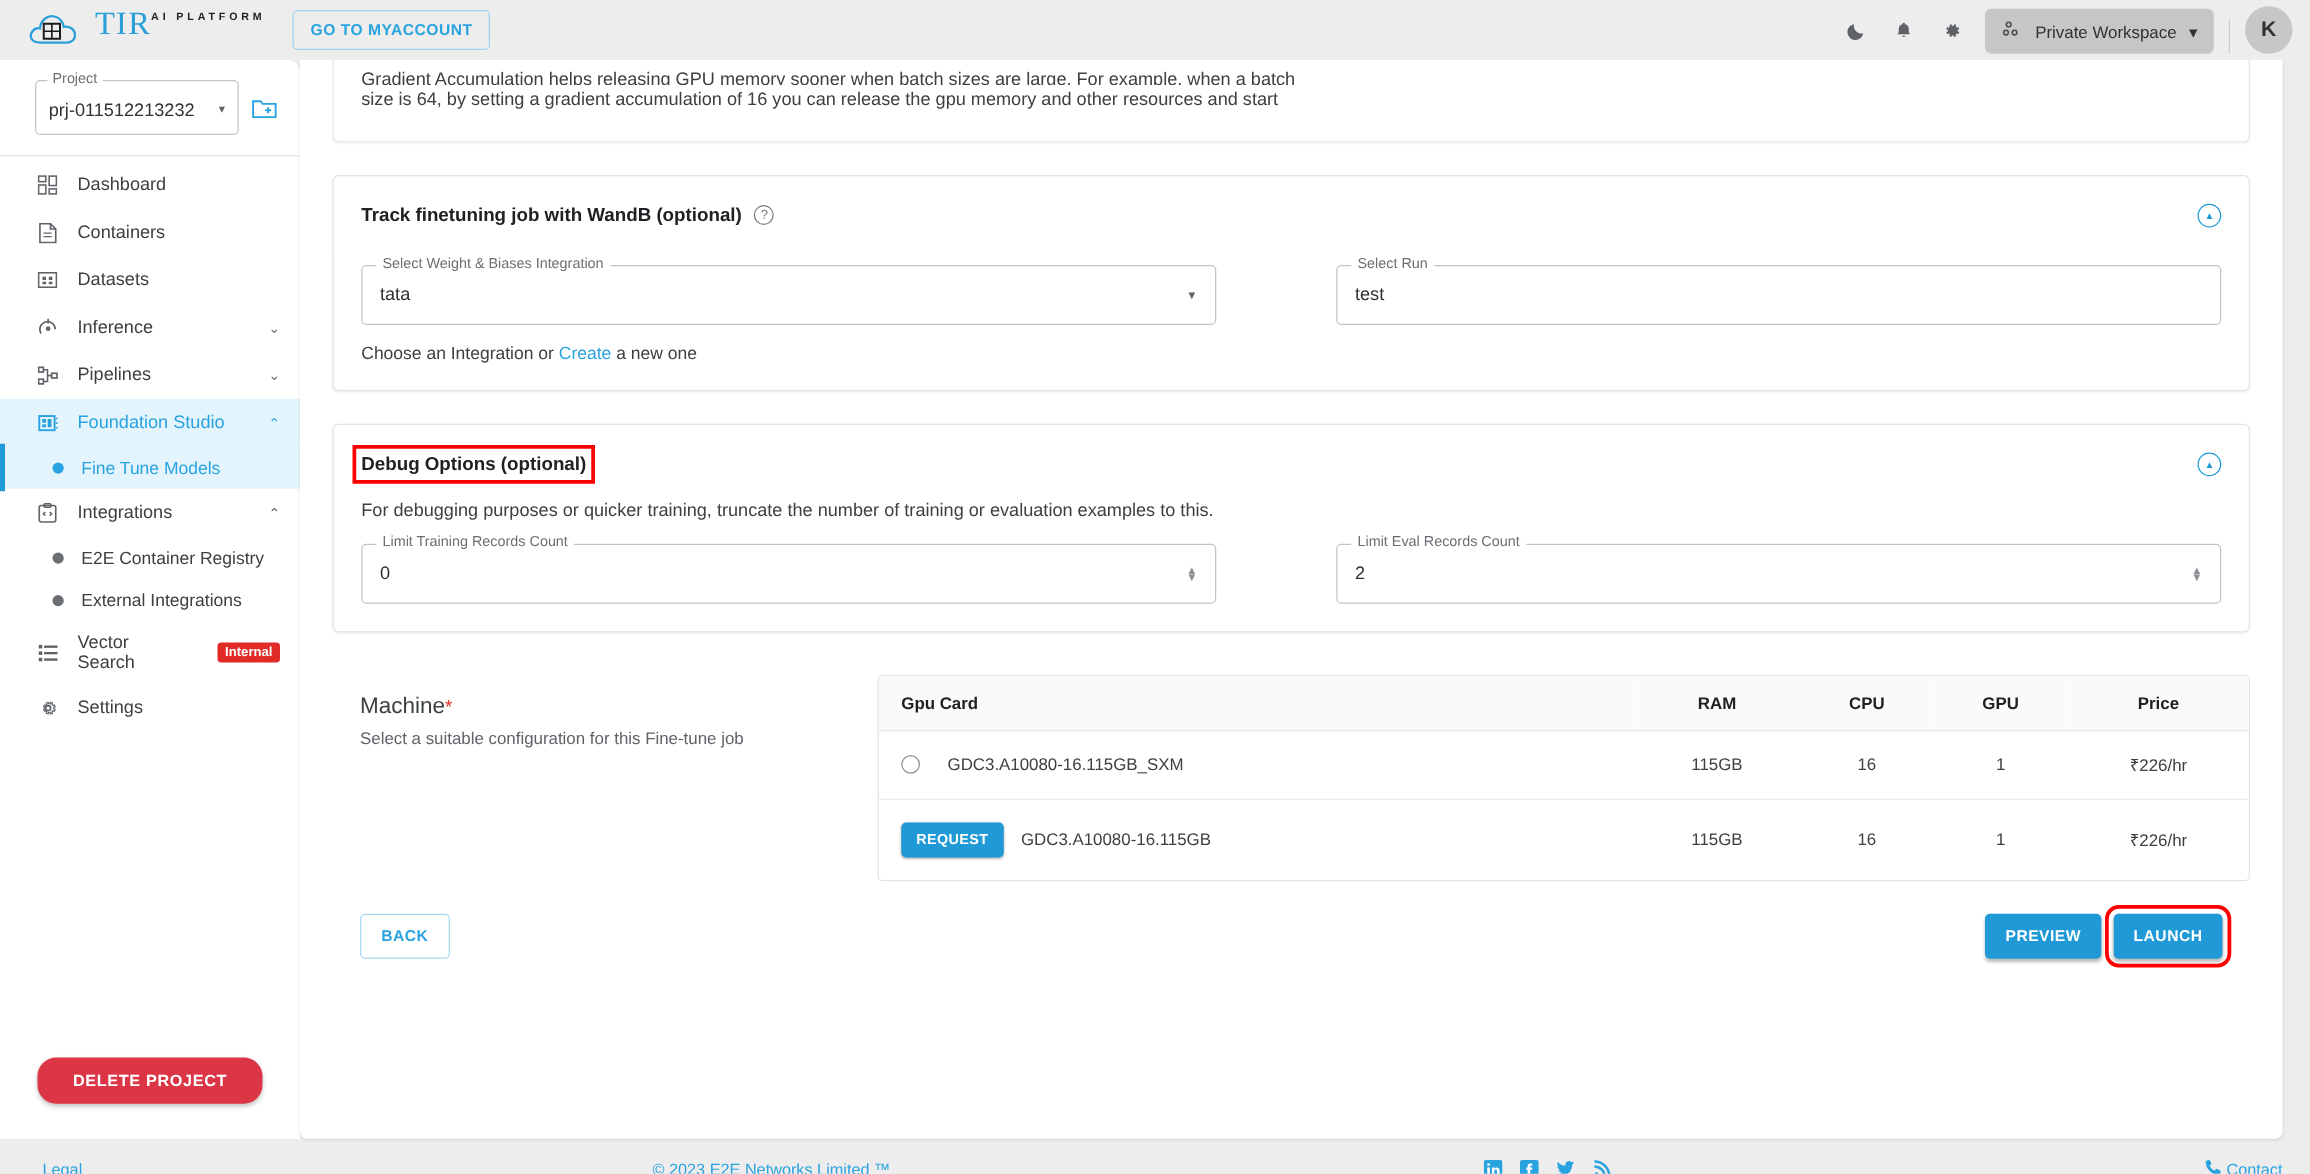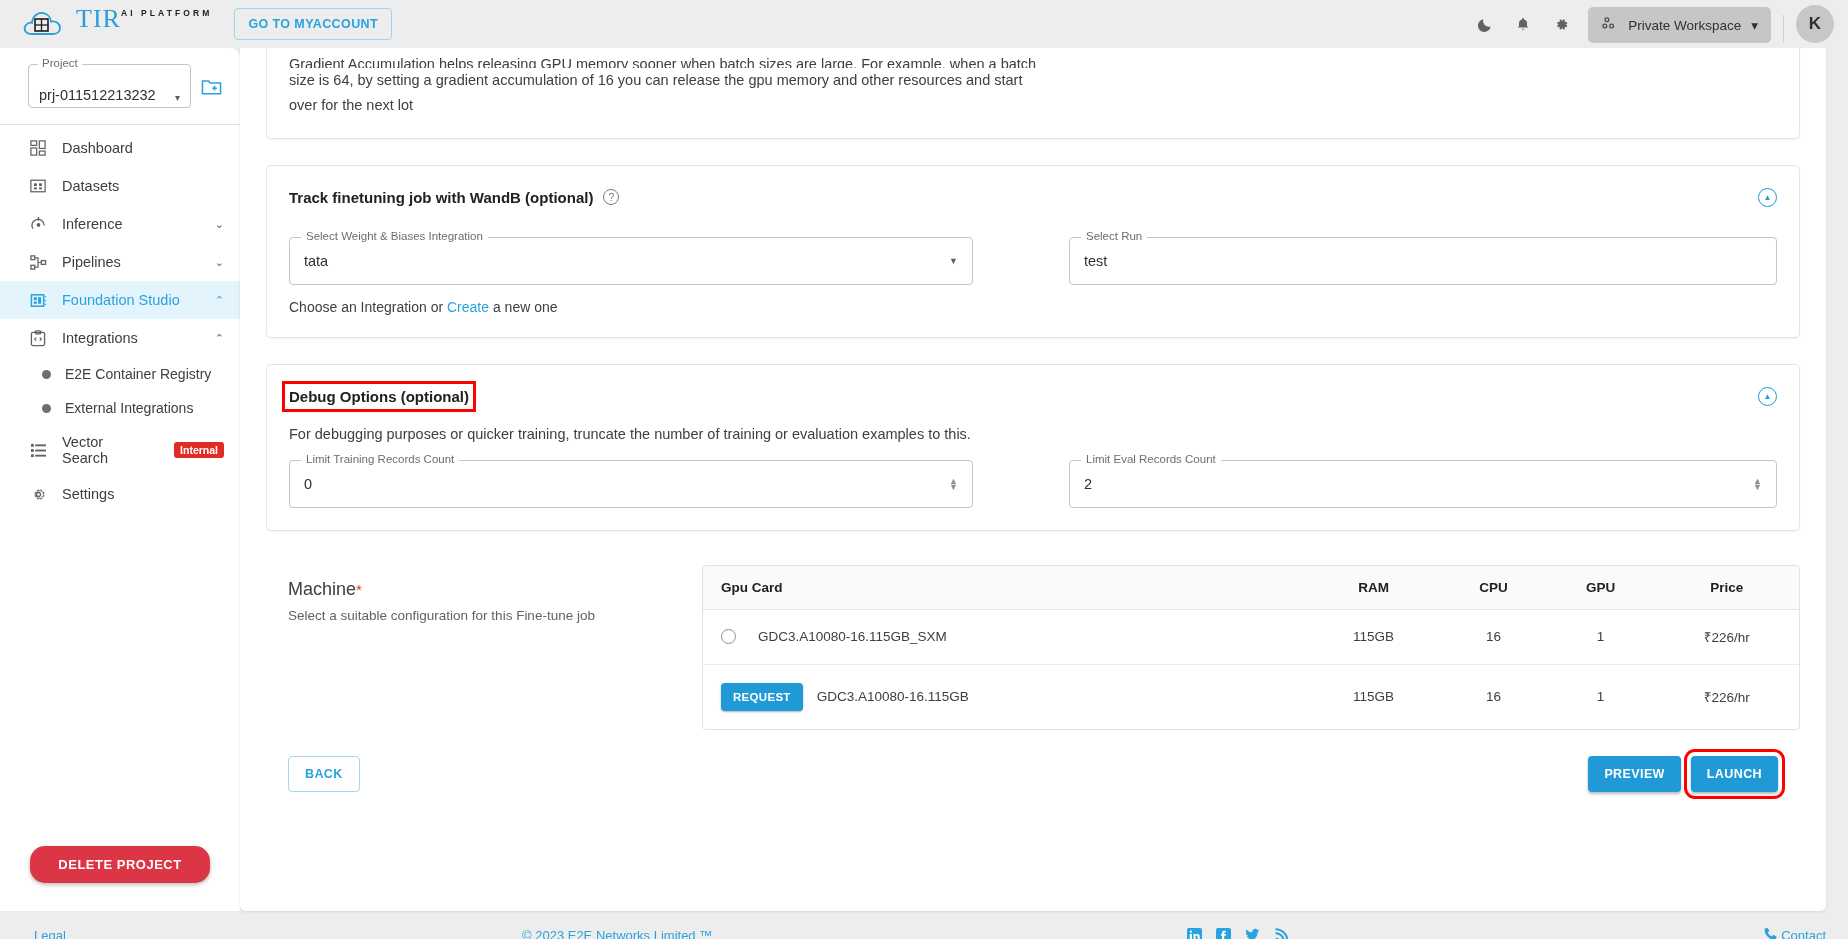--- a/index.html
+++ b/index.html
@@ -66,21 +66,21 @@
   .sidebar {
     width: 240px; background:#fff; flex:0 0 240px;
     border-top-right-radius: 10px;
     position: relative;
     display:flex; flex-direction:column;
   }
   .proj-row { display:flex; align-items:center; padding: 16px 18px 8px 28px; gap:10px;}
   .proj-field {
     position:relative; width: 170px; height: 44px;
     border:1px solid #c4c4c4; border-radius:4px;
-    display:flex; align-items:flex-end; padding: 4px 10px;
+    display:flex; align-items:flex-start; padding: 16px 10px;
   }
   .proj-legend {
     position:absolute; top:-8px; left:9px; background:#fff; padding:0 4px;
     font-size:11.5px; color:#6b6e72;
   }
   .proj-value { font-size:14.5px; color:#2f3133; }
   .proj-caret { margin-left:auto; color:#5f6368; font-size: 10px; }
   .new-folder { color:#29a3e0; cursor:pointer; display:flex; align-items:center;}
 
   .navsep { height:1px; background:#e4e4e4; margin: 8px 0 4px 0; }
@@ -327,20 +327,31 @@
             <svg width="16" height="16" viewBox="0 0 18 18">
                 <rect x="1" y="1" width="6.5" height="5" fill="none" stroke="#5f6368" stroke-width="1.4"></rect>
                 <rect x="10.5" y="1" width="6.5" height="8.5" fill="none" stroke="#5f6368" stroke-width="1.4"></rect>
                 <rect x="1" y="9" width="6.5" height="8" fill="none" stroke="#5f6368" stroke-width="1.4"></rect>
                 <rect x="10.5" y="12.5" width="6.5" height="4.5" fill="none" stroke="#5f6368" stroke-width="1.4"></rect>
               </svg>
           </span>
           <span>Dashboard</span>
         </div>
 
+        <div class="nav-item">
+          <span class="nico">
+            <svg width="15" height="17" viewBox="0 0 16 18">
+                <path d="M1 1h9l4.5 4.5V17H1z" fill="none" stroke="#5f6368" stroke-width="1.4"></path>
+                <path d="M10 1v4.5h4.5" fill="none" stroke="#5f6368" stroke-width="1.4"></path>
+                <line x1="4" y1="9" x2="11" y2="9" stroke="#5f6368" stroke-width="1.2"></line>
+                <line x1="4" y1="12" x2="11" y2="12" stroke="#5f6368" stroke-width="1.2"></line>
+              </svg>
+          </span>
+          <span>Containers</span>
+        </div>
 
         <div class="nav-item">
           <span class="nico">
             <svg width="16" height="16" viewBox="0 0 18 18">
                 <rect x="1" y="2.5" width="16" height="13" fill="none" stroke="#5f6368" stroke-width="1.4"></rect>
                 <rect x="4.5" y="6" width="3.2" height="3" fill="#5f6368"></rect>
                 <rect x="10.2" y="6" width="3.2" height="3" fill="#5f6368"></rect>
                 <rect x="4.5" y="10.5" width="3.2" height="2.3" fill="#5f6368"></rect>
                 <rect x="10.2" y="10.5" width="3.2" height="2.3" fill="#5f6368"></rect>
               </svg>
@@ -382,20 +393,24 @@
                 <rect x="4" y="10" width="3.2" height="2.5" fill="#29a3e0"></rect>
                 <line x1="15.5" y1="5" x2="17" y2="5" stroke="#29a3e0" stroke-width="1.3"></line>
                 <line x1="15.5" y1="9" x2="17" y2="9" stroke="#29a3e0" stroke-width="1.3"></line>
                 <line x1="15.5" y1="13" x2="17" y2="13" stroke="#29a3e0" stroke-width="1.3"></line>
               </svg>
           </span>
           <span>Foundation Studio</span>
           <span class="chev">⌃</span>
         </div>
 
+        <div class="nav-sub active">
+          <span class="dot"></span>
+          <span>Fine Tune Models</span>
+        </div>
 
         <div class="nav-item">
           <span class="nico">
             <svg width="16" height="17" viewBox="0 0 17 18">
                 <rect x="1.5" y="2.5" width="14" height="14" rx="1.6" fill="none" stroke="#5f6368" stroke-width="1.4"></rect>
                 <rect x="5.5" y="1" width="6" height="3" rx="1" fill="none" stroke="#5f6368" stroke-width="1.3"></rect>
                 <path d="M6.6 8l-1.6 1.6 1.6 1.6M10.4 8l1.6 1.6-1.6 1.6" fill="none" stroke="#5f6368" stroke-width="1.3"></path>
               </svg>
           </span>
           <span>Integrations</span>
@@ -442,21 +457,20 @@
         <button class="delete-btn">DELETE PROJECT</button>
       </div>
     </div>
 
     <div class="main">
 
       <div class="card clipped-top" style="margin-top:0;">
         <div class="helper-text" style="padding-top:4px;padding-bottom:20px;">
           <div style="height:16px;overflow:hidden;">Gradient Accumulation helps releasing GPU memory sooner when batch sizes are large. For example, when a batch</div>
           <div>size is 64, by setting a gradient accumulation of 16 you can release the gpu memory and other resources and start</div>
-          <div>over for the next lot</div>
         </div>
       </div>
 
       <div class="card">
         <div class="card-head">
           <span class="card-title">Track finetuning job with WandB (optional)</span>
           <span class="help-circle">?</span>
           <span class="collapse-icon">▲</span>
         </div>
 

